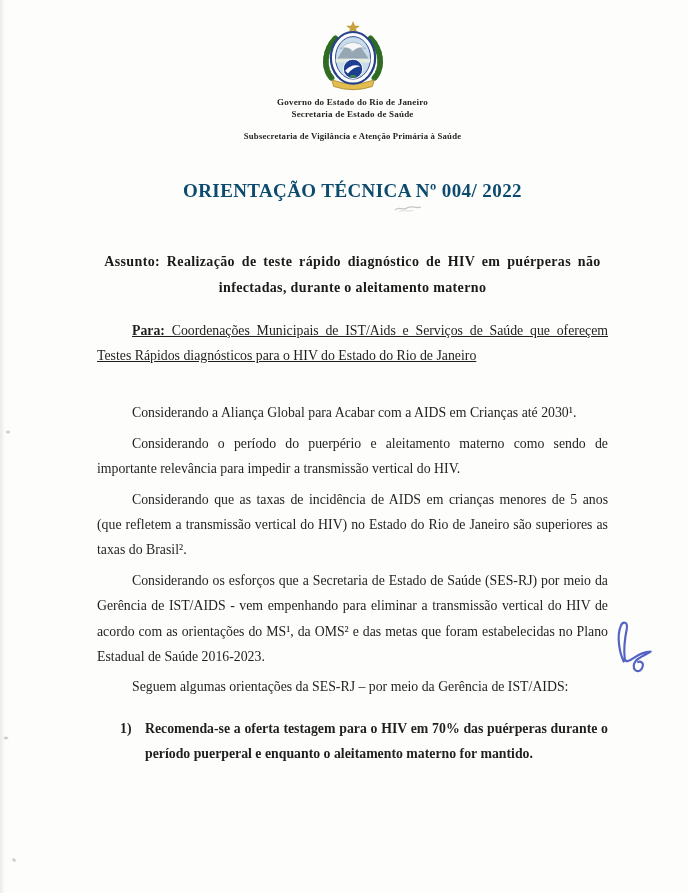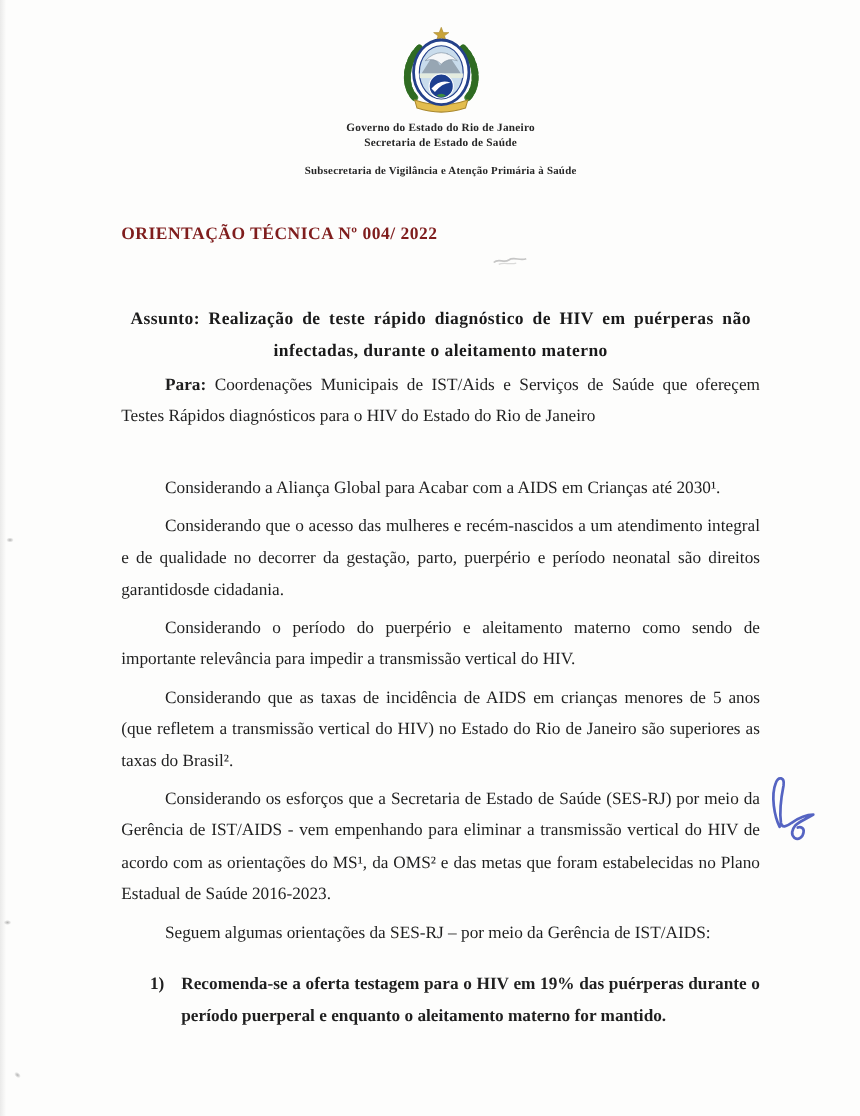--- a/index.html
+++ b/index.html
@@ -22,39 +22,40 @@
     font-size:9px;
     line-height:11.5px;
     color:#262626;
     letter-spacing:.2px;
     font-weight:600;
   }
   .org .l3{font-size:8.7px;margin-top:11px;}
   
   .doc-title{
     margin-top:37px;
+    text-align:center;
     font-weight:bold;
-    font-size:14px;
+    font-size:19px;
     letter-spacing:.4px;
-    color:#7f1d1d;
+    color:#0c4a6e;
   }
   
   .subject{
     margin-top:47px;
     text-align:center;
     font-weight:bold;
     font-size:14px;
     line-height:26px;
     letter-spacing:.35px;
     color:#1a1a1a;
   }
   .subject .sl1{word-spacing:3px;}
   
   .body-text{font-size:13.8px;line-height:25.4px;text-align:justify;}
-  .recipient{text-indent:35px;}
+  .recipient{margin-top:17px;text-indent:35px;text-decoration:underline;}
   .para{margin-top:5px;text-indent:35px;}
   .para.first{margin-top:32px;}
   .closing{margin-top:5px;text-indent:35px;}
   .blabel{font-weight:bold;}
   
   .olist{margin-top:16px;}
   .list-item{
     display:flex;
     margin-left:23px;
     font-weight:bold;
@@ -128,31 +129,30 @@
     <div class="subject">
       <div class="sl1">Assunto: Realização de teste rápido diagnóstico de HIV em puérperas não</div>
       <div class="sl2">infectadas, durante o aleitamento materno</div>
     </div>
 
     <div class="body-text recipient">
       <span class="blabel">Para:</span><span> Coordenações Municipais de IST/Aids e Serviços de Saúde que ofereçem Testes Rápidos diagnósticos para o HIV do Estado do Rio de Janeiro</span>
     </div>
 
     <div class="body-text para first">Considerando a Aliança Global para Acabar com a AIDS em Crianças até 2030¹.</div>
-    <div class="body-text para">Considerando que o acesso das mulheres e recém-nascidos a um atendimento integral e de qualidade no decorrer da gestação, parto, puerpério e período neonatal são direitos garantidosde cidadania.</div>
     <div class="body-text para">Considerando o período do puerpério e aleitamento materno como sendo de importante relevância para impedir a transmissão vertical do HIV.</div>
     <div class="body-text para">Considerando que as taxas de incidência de AIDS em crianças menores de 5 anos (que refletem a transmissão vertical do HIV) no Estado do Rio de Janeiro são superiores as taxas do Brasil².</div>
     <div class="body-text para">Considerando os esforços que a Secretaria de Estado de Saúde (SES-RJ) por meio da Gerência de IST/AIDS - vem empenhando para eliminar a transmissão vertical do HIV de acordo com as orientações do MS¹, da OMS² e das metas que foram estabelecidas no Plano Estadual de Saúde 2016-2023.</div>
 
     <div class="body-text closing">Seguem algumas orientações da SES-RJ – por meio da Gerência de IST/AIDS:</div>
 
     <div class="olist">
       <div class="list-item">
         <span class="num">1)</span>
-        <span class="li-text">Recomenda-se a oferta testagem para o HIV em 19% das puérperas durante o período puerperal e enquanto o aleitamento materno for mantido.</span>
+        <span class="li-text">Recomenda-se a oferta testagem para o HIV em 70% das puérperas durante o período puerperal e enquanto o aleitamento materno for mantido.</span>
       </div>
     </div>
   </div>
 
   <svg class="smudge" width="30" height="12" viewBox="0 0 30 12" aria-hidden="true">
     <path d="M2,8 C6,4 10,9 14,6 C18,3 23,7 28,5" fill="none" stroke="#8f8f8f" stroke-width="1.3" opacity="0.5"></path>
     <path d="M6,9.5 C10,7.5 15,10 20,8.5" fill="none" stroke="#9a9a9a" stroke-width="1" opacity="0.35"></path>
   </svg>
 
   <svg class="pen-mark" width="48" height="60" viewBox="0 0 46 58" aria-hidden="true">

